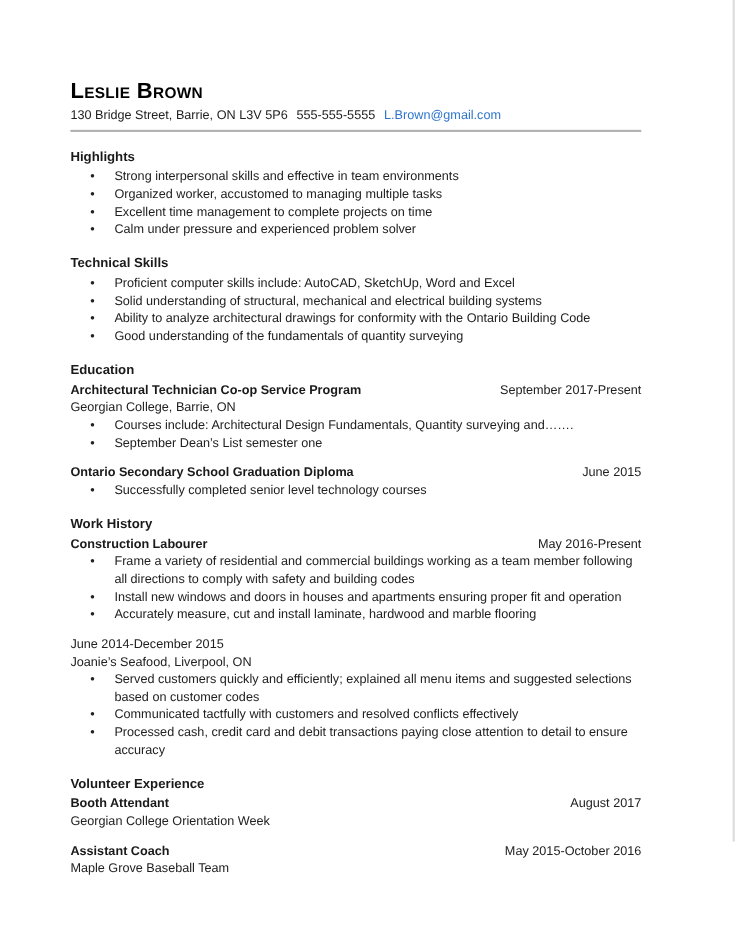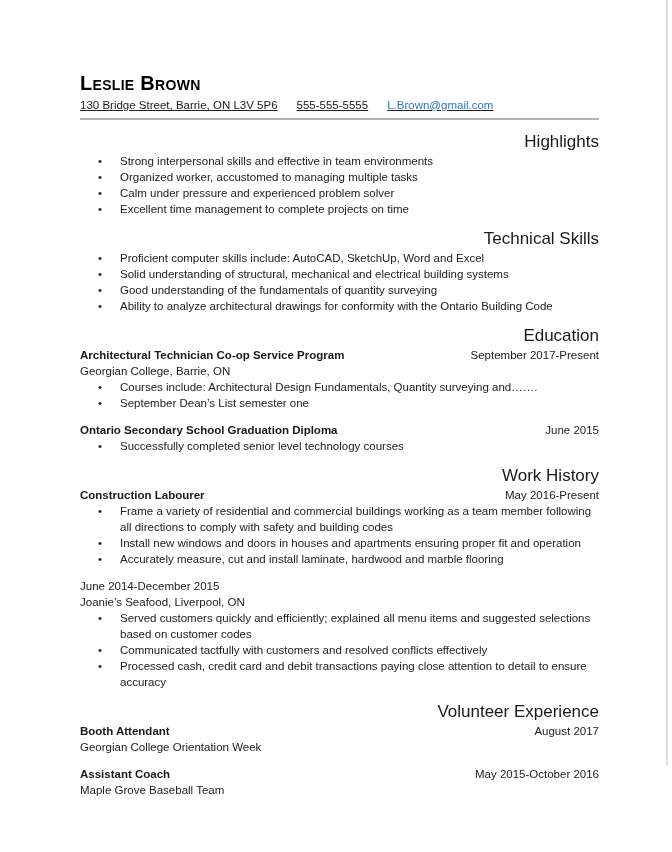--- a/index.html
+++ b/index.html
@@ -12,42 +12,42 @@
     overflow: hidden;
   }
   .page { position: absolute; inset: 0; background: #fff; }
   .page-edge {
     position: absolute; top: 0; right: 4px;
     width: 2px; height: 765px;
     background: #dcdcdc;
   }
   .content {
     position: absolute;
-    left: 80px; top: 72px;
+    left: 64px; top: 72px;
     width: 519px;
     font-size: 11.5px;
     line-height: 16px;
   }
   .name {
     font-size: 20px;
     line-height: 22px;
     font-weight: 700;
     font-variant: small-caps;
     letter-spacing: 0.3px;
     color: #000;
     margin: 0;
   }
-  .contact { margin-top: 3px; display: flex; gap: 19px; white-space: nowrap; text-decoration: underline; }
+  .contact { margin-top: 3px; display: flex; gap: 8px; white-space: nowrap; }
   .contact .email { color: #2e75cc; text-decoration: none; cursor: pointer; }
   .rule { border: 0; border-bottom: 2px solid #b3b3b3; margin: 5px 0 0 0; }
 
   .sec-h {
-    font-size: 17px;
-    font-weight: 400;
-    text-align: right;
+    font-size: 12px;
+    font-weight: 700;
+    text-align: left;
     margin: 14px 0 3px 0;
     line-height: 16px;
     color: #1a1a1a;
   }
   ul.bullets { list-style: none; margin: 0; padding: 0; }
   ul.bullets li {
     position: relative;
     padding-left: 40px;
     margin: 0;
   }
@@ -78,32 +78,32 @@
       <span>555-555-5555</span>
       <a class="email">L.Brown@gmail.com</a>
     </div>
     <hr class="rule">
 
     <section>
       <h2 class="sec-h">Highlights</h2>
       <ul class="bullets">
         <li>Strong interpersonal skills and effective in team environments</li>
         <li>Organized worker, accustomed to managing multiple tasks</li>
+        <li>Excellent time management to complete projects on time</li>
         <li>Calm under pressure and experienced problem solver</li>
-        <li>Excellent time management to complete projects on time</li>
       </ul>
     </section>
 
     <section>
       <h2 class="sec-h">Technical Skills</h2>
       <ul class="bullets">
         <li>Proficient computer skills include: AutoCAD, SketchUp, Word and Excel</li>
         <li>Solid understanding of structural, mechanical and electrical building systems</li>
+        <li>Ability to analyze architectural drawings for conformity with the Ontario Building Code</li>
         <li>Good understanding of the fundamentals of quantity surveying</li>
-        <li>Ability to analyze architectural drawings for conformity with the Ontario Building Code</li>
       </ul>
     </section>
 
     <section>
       <h2 class="sec-h">Education</h2>
 
       <div class="entry">
         <div class="entry-head">
           <span class="etitle">Architectural Technician Co-op Service Program</span>
           <span class="edate">September 2017-Present</span>

